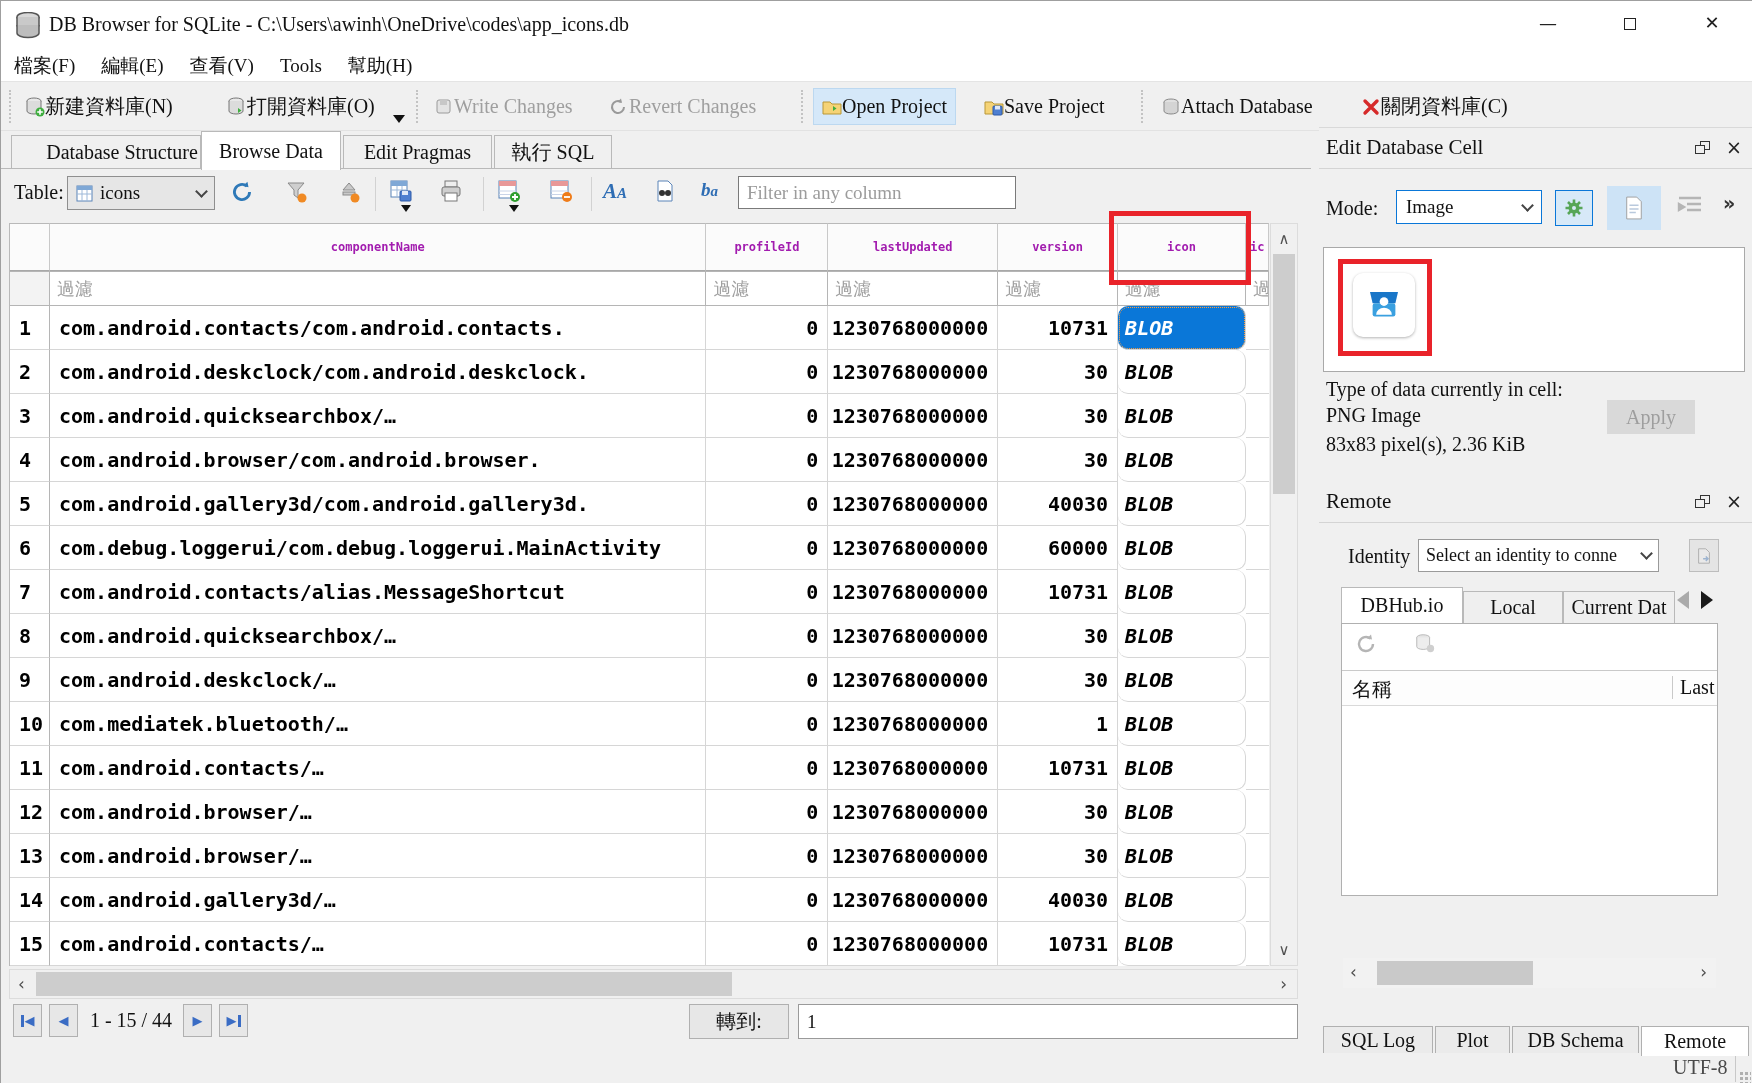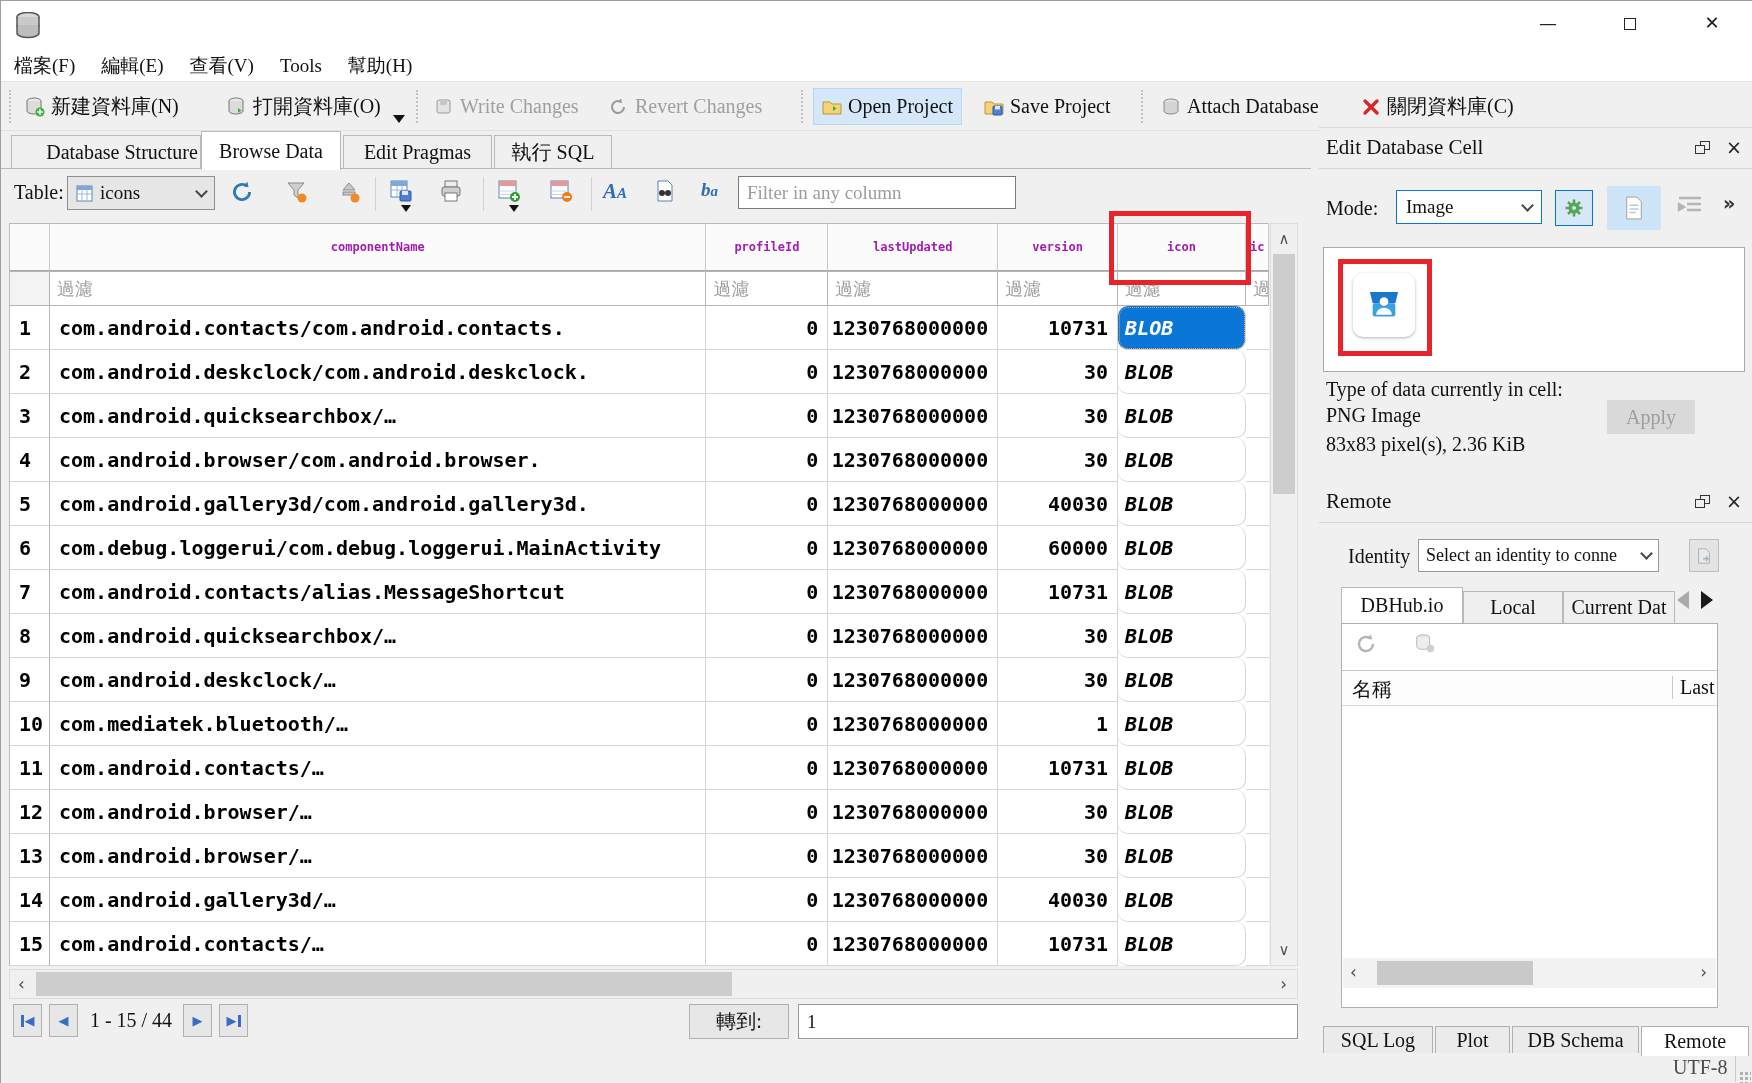--- a/index.html
+++ b/index.html
@@ -14,21 +14,21 @@
   .winbtn { position:absolute; top:0; width:62px; height:44px; text-align:center; line-height:44px; font-size:18px; color:#222; font-family:"DejaVu Sans", sans-serif; }
   .btn-min{ left:1516px; } .btn-max{ left:1598px; } .btn-close{ left:1680px; }
   .maxglyph{ display:inline-block; width:12px; height:12px; border:1.5px solid #222; vertical-align:middle; }
 
   
   .menubar { position:absolute; left:0; top:50px; width:1752px; height:31px; background:#ffffff; border-bottom:1px solid #e4e4e4; display:flex; align-items:center; }
   .menubar .mitem { font-size:19px; color:#111; padding:0 13px; height:100%; display:flex; align-items:center; }
 
   
   .toolbar { position:absolute; left:0; top:81px; width:1752px; height:49px; background:#f0f0f0; border-bottom:1px solid #e2e2e2; }
-  .tbtn { position:absolute; top:6px; height:37px; display:flex; align-items:center; gap:6px; font-size:20px; color:#111; padding:0 8px; white-space:nowrap; }
+  .tbtn { position:absolute; top:6px; height:37px; display:flex; align-items:center; font-size:20px; color:#111; padding:0 8px; white-space:nowrap; }
   .tbtn.disabled { color:#9f9f9f; }
   .tbtn.hl { background:#d5e8f9; border:1px solid #bcd8f0; }
   .handle { position:absolute; top:8px; width:5px; height:33px; border-left:2px dotted #c3c3c3; }
   .ddarrow { position:absolute; width:0; height:0; border-left:6px solid transparent; border-right:6px solid transparent; border-top:8px solid #111; }
   .icn { width:20px; height:20px; display:inline-block; flex:0 0 auto; }
 
   
   .tabbar { position:absolute; left:0; top:130px; width:1310px; height:38px; }
   .tabbar .tab { position:absolute; top:4px; height:34px; background:#f0f0f0; border:1px solid #b9b9b9; border-bottom:none; font-size:20px; display:flex; align-items:center; justify-content:center; color:#111; }
   .tabbar .tab.active { top:0; height:39px; background:#ffffff; z-index:2; }
@@ -116,21 +116,21 @@
   .combo-ident .chev { margin-left:auto; flex:0 0 auto; }
   .identbtn { position:absolute; left:370px; top:411px; width:30px; height:33px; background:#e4e4e4; border:1px solid #bdbdbd; display:flex; align-items:center; justify-content:center; }
 
   .rtabs { position:absolute; left:22px; top:459px; height:36px; }
   .rtab { position:absolute; top:4px; height:32px; background:#efefef; border:1px solid #b9b9b9; border-bottom:none; font-size:20px; color:#111; display:flex; align-items:center; justify-content:center; white-space:nowrap; overflow:hidden; }
   .rtab.active { top:0; height:36px; background:#fff; z-index:2; }
   .spin { position:absolute; top:463px; width:0; height:0; border-top:9px solid transparent; border-bottom:9px solid transparent; }
   .spin-l { left:358px; border-right:12px solid #aaaaaa; }
   .spin-r { left:382px; border-left:12px solid #1a1a1a; }
 
-  .rbox { position:absolute; left:22px; top:495px; width:377px; height:385px; background:#fff; border:1px solid #b0b0b0; }
+  .rbox { position:absolute; left:22px; top:495px; width:377px; height:273px; background:#fff; border:1px solid #b0b0b0; }
   .rbox .tb { position:absolute; left:12px; top:8px; display:flex; gap:36px; }
   .rhdr { position:absolute; left:0; top:46px; width:375px; height:36px; border-top:1px solid #c9c9c9; border-bottom:1px solid #d9d9d9; background:#fdfdfd; }
   .rhdr .name { position:absolute; left:10px; top:5px; font-size:20px; color:#111; }
   .rhdr .mod { position:absolute; left:330px; top:5px; font-size:20px; color:#111; border-left:1px solid #c9c9c9; padding-left:7px; white-space:nowrap; overflow:hidden; width:45px; }
   .rscroll { position:absolute; left:1px; top:334px; width:373px; height:30px; background:#f2f2f2; }
   .rthumb { position:absolute; left:34px; top:3px; width:156px; height:24px; background:#c9c9c9; }
 
   .dtabs { position:absolute; left:2px; top:898px; height:30px; }
   .dtab { position:absolute; top:0; height:28px; background:#ebebeb; border:1px solid #b0b0b0; font-size:20px; color:#111; display:flex; align-items:center; justify-content:center; }
   .dtab.active { background:#ffffff; height:30px; border-bottom:none; z-index:2; }
@@ -150,20 +150,21 @@
 <div class="win">
 
   <div class="titlebar">
     <span class="app-icon">
       <svg viewBox="0 0 26 28" width="26" height="28">
         <ellipse cx="13" cy="5" rx="11" ry="4.5" fill="#d8d8d8" stroke="#555" stroke-width="1.5"></ellipse>
         <path d="M2,5 v8 a11,4.5 0 0 0 22,0 v-8" fill="#c9c9c9" stroke="#555" stroke-width="1.5"></path>
         <path d="M2,13 v8 a11,4.5 0 0 0 22,0 v-8" fill="#bdbdbd" stroke="#555" stroke-width="1.5"></path>
       </svg>
     </span>
+    <span class="title-text">DB Browser for SQLite - C:\Users\awinh\OneDrive\codes\app_icons.db</span>
     <div class="winbtn btn-min">—</div>
     <div class="winbtn btn-max"><span class="maxglyph"></span></div>
     <div class="winbtn btn-close">✕</div>
   </div>
 
   <div class="menubar" id="menubar">
       <div class="mitem">檔案(F)</div>
       <div class="mitem">編輯(E)</div>
       <div class="mitem">查看(V)</div>
       <div class="mitem">Tools</div>

